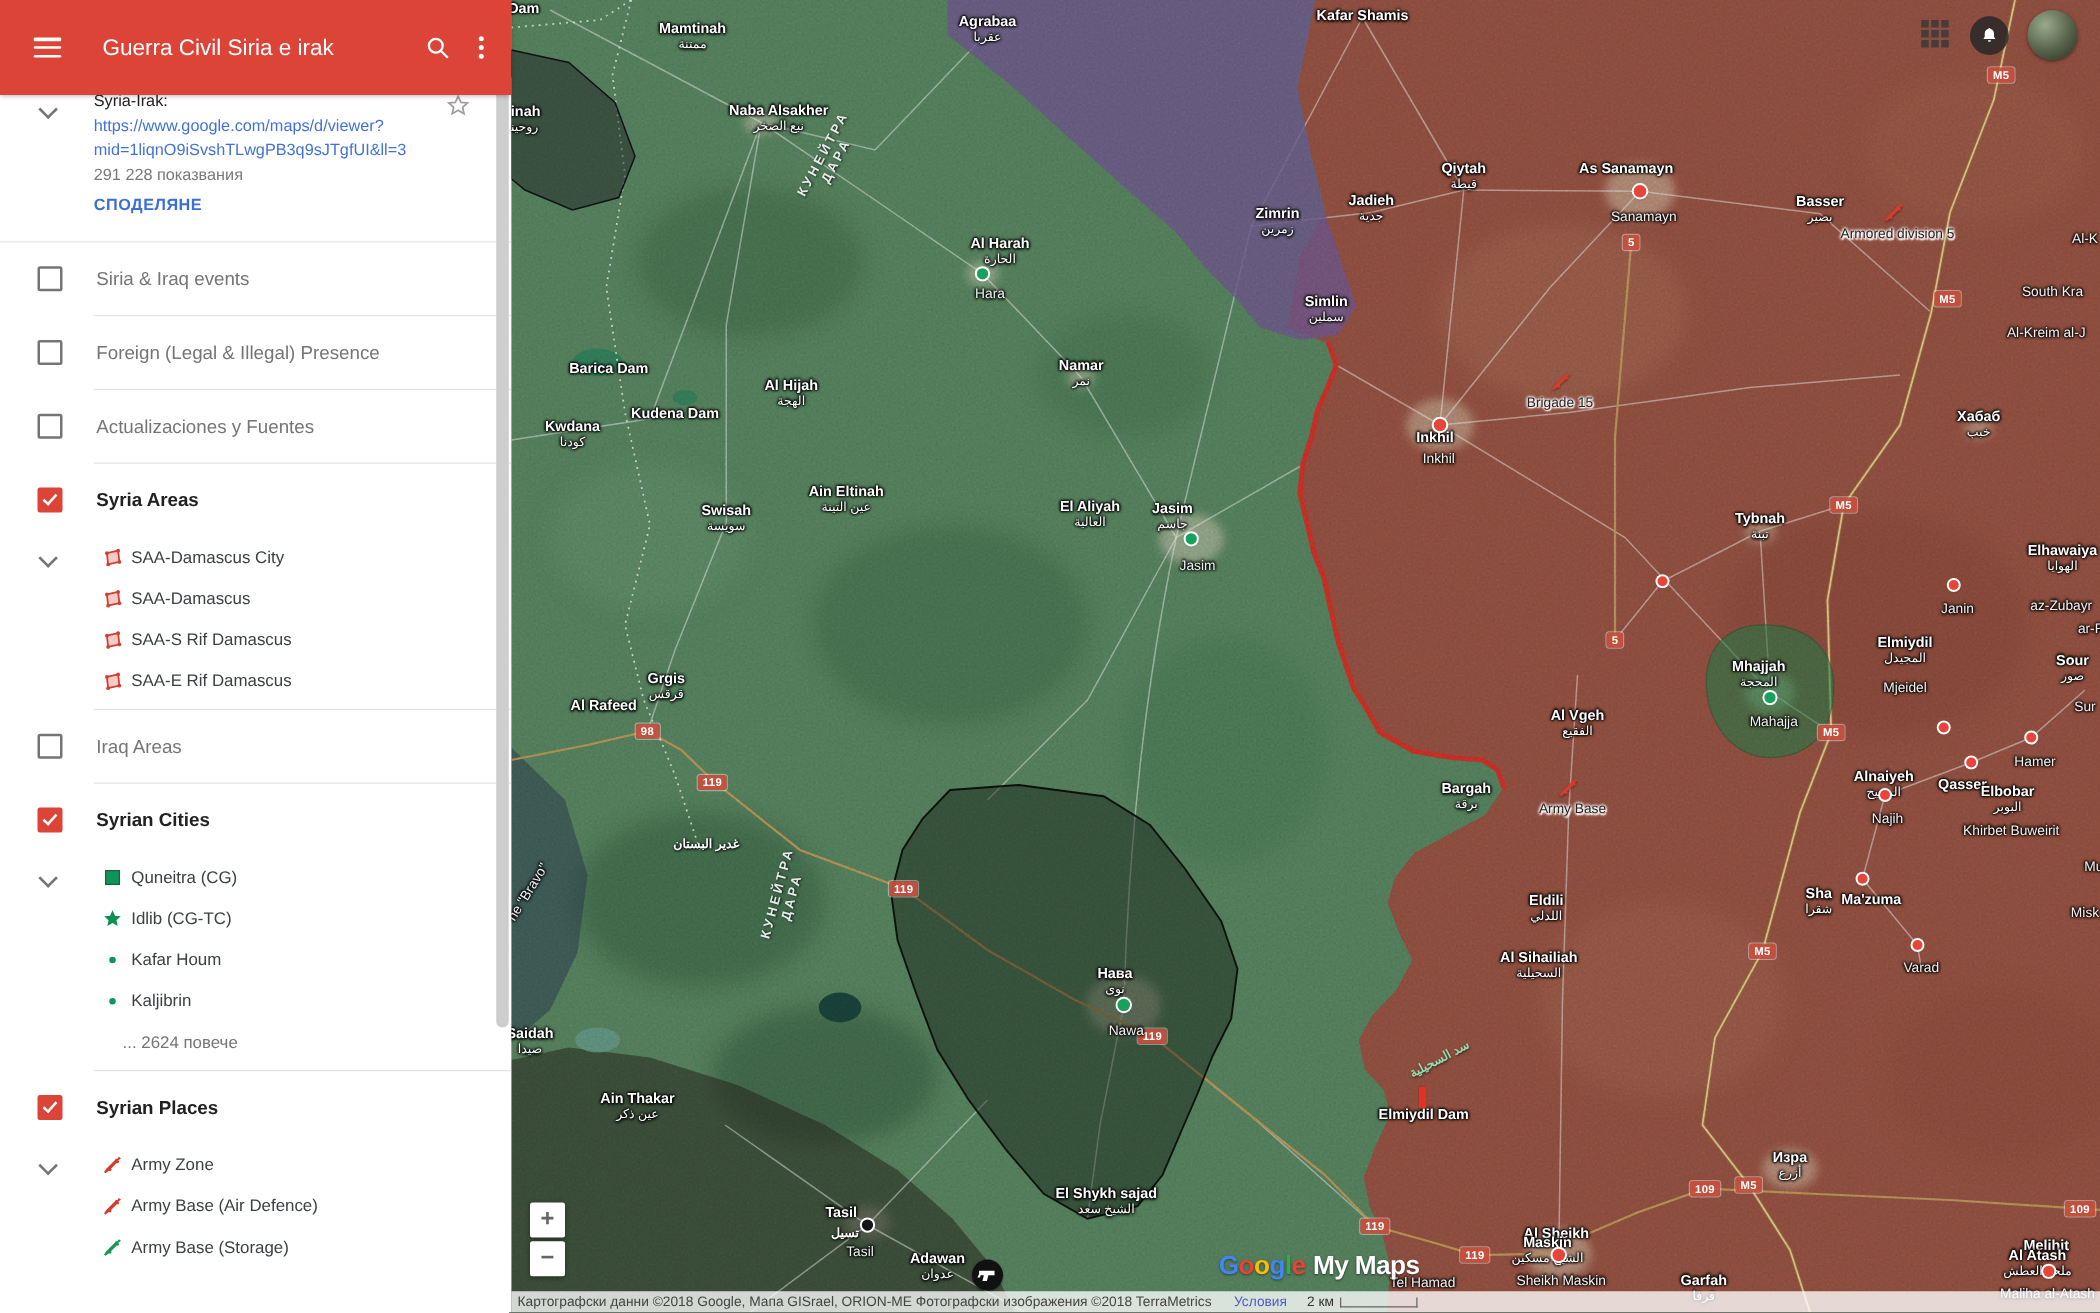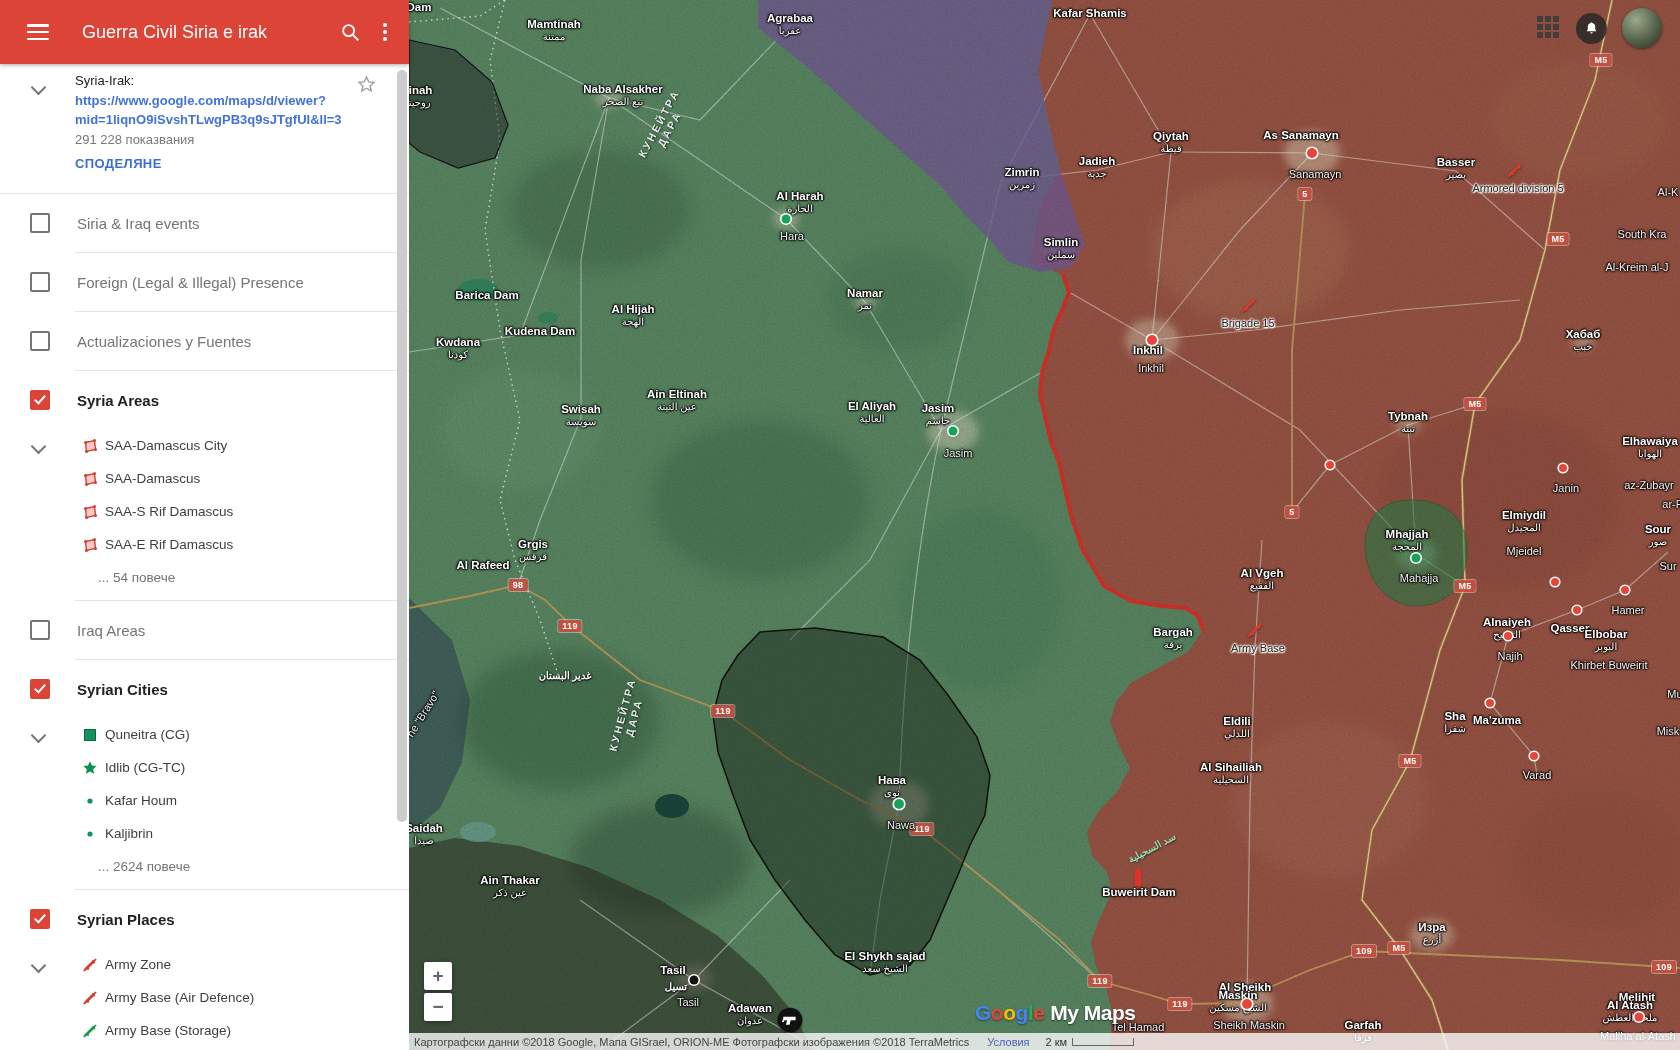--- a/index.html
+++ b/index.html
@@ -37,38 +37,38 @@
   #zoomctl{position:absolute;left:15px;top:962px;z-index:20;}
   .zbtn{width:28px;height:28px;background:#fff;border-radius:2px;box-shadow:0 1px 4px rgba(0,0,0,.4);color:#666;font-size:19px;font-weight:bold;text-align:center;line-height:27px;margin-bottom:3px;cursor:pointer;}
   #logo{position:absolute;left:566px;top:1001px;z-index:21;font-size:21px;font-weight:bold;letter-spacing:-.5px;display:flex;align-items:baseline;}
   #logo .mm{color:#fff;margin-left:6px;text-shadow:0 1px 2px rgba(0,0,0,.6);font-weight:bold;}
   #attbar{position:absolute;left:0;bottom:0;width:100%;height:17px;background:rgba(255,255,255,.78);z-index:22;display:flex;align-items:center;font-size:11px;color:#444;padding-left:5px;box-sizing:border-box;}
   #attbar .terms{color:#4a5fc0;margin-left:18px;}
   #attbar .scale{margin-left:16px;color:#333;}
   #attbar .sbar{width:60px;height:7px;border:1px solid #666;border-top:none;margin-left:5px;}
 
   
-  #header{position:absolute;left:0;top:0;width:409px;height:64px;background:#db4437;z-index:30;display:flex;align-items:center;box-shadow:0 1px 4px rgba(0,0,0,.35);}
+  #header{position:absolute;left:0;top:0;width:409px;height:76px;background:#db4437;z-index:30;display:flex;align-items:center;box-shadow:0 1px 4px rgba(0,0,0,.35);}
   #hamburger{width:22px;height:16px;margin-left:27px;display:flex;flex-direction:column;justify-content:space-between;cursor:pointer;}
   #hamburger i{height:2.5px;background:#fff;display:block;border-radius:1px;}
   #hdr-title{color:#fff;font-size:18px;margin-left:33px;flex:1;white-space:nowrap;overflow:hidden;}
   #search-icon{width:22px;height:22px;margin-right:22px;cursor:pointer;}
   #overflow-icon{width:4px;margin-right:22px;cursor:pointer;display:flex;flex-direction:column;gap:3px;}
   #overflow-icon i{width:4px;height:4px;border-radius:50%;background:#fff;display:block;}
 
   
   #sidebar{position:absolute;left:0;top:62px;width:409px;height:988px;background:#fff;z-index:29;overflow:hidden;}
   #sbthumb{position:absolute;left:397px;top:8px;width:10px;height:752px;background:#cdcdcd;border-radius:5px;}
   #mapinfo{position:relative;height:131px;border-bottom:1px solid #e4e4e4;}
   .chev{display:inline-block;width:9px;height:9px;border-right:2px solid #757575;border-bottom:2px solid #757575;transform:rotate(45deg);}
   #mi-chev{position:absolute;left:33px;top:20px;}
   #mi-star{position:absolute;right:32px;top:12px;width:21px;height:21px;cursor:pointer;}
   #mi-body{position:absolute;left:75px;top:11px;width:290px;}
   #mi-name{font-size:13px;color:#212121;margin-bottom:3px;}
-  .mi-link{font-size:13px;color:#4272d9;white-space:nowrap;overflow:hidden;line-height:19px;cursor:pointer;font-weight:bold;}
+  .mi-link{font-size:13px;color:#4272d9;white-space:nowrap;overflow:hidden;line-height:19px;cursor:pointer;}
   #mi-views{font-size:13px;color:#797979;margin-top:3px;}
   #mi-share{font-size:13px;color:#3b6fd6;font-weight:bold;letter-spacing:.4px;margin-top:9px;cursor:pointer;display:inline-block;}
 
   .row{height:58px;display:flex;align-items:center;padding-left:30px;cursor:pointer;}
   .cb{width:16px;height:16px;border:2px solid #757575;border-radius:2px;margin-right:27px;flex:none;position:relative;}
   .cb.on{background:#db4437;border-color:#db4437;}
   .cb.on:after{content:"";position:absolute;left:5px;top:1px;width:4px;height:9px;border-right:2.2px solid #fff;border-bottom:2.2px solid #fff;transform:rotate(42deg);}
   .rl{font-size:15px;color:#757575;}
   .rl.on{color:#212121;font-weight:bold;}
   .sep{height:1px;background:#e4e4e4;margin-left:75px;}
@@ -269,21 +269,21 @@
         <div class="lbl t" style="left: 540px; top: 332px;"><span>Kudena Dam</span></div>
         <div class="lbl t" style="left: 458px; top: 348px;"><span>Kwdana</span><span class="ar">كودنا</span></div>
         <div class="lbl t" style="left: 633px; top: 315px;"><span>Al Hijah</span><span class="ar">الهجة</span></div>
         <div class="lbl t" style="left: 677px; top: 400px;"><span>Ain Eltinah</span><span class="ar">عين التينة</span></div>
         <div class="lbl t" style="left: 581px; top: 415px;"><span>Swisah</span><span class="ar">سويسة</span></div>
         <div class="lbl t" style="left: 533px; top: 550px;"><span>Grgis</span><span class="ar">قرقس</span></div>
         <div class="lbl t" style="left: 483px; top: 566px;"><span>Al Rafeed</span></div>
         <div class="lbl ab" style="left: 565px; top: 676px;"><span>غدير البستان</span></div>
         <div class="lbl t" style="left: 424px; top: 834px;"><span>Saidah</span><span class="ar">صيدا</span></div>
         <div class="lbl t" style="left: 510px; top: 886px;"><span>Ain Thakar</span><span class="ar">عين ذكر</span></div>
-        <div class="lbl t" style="left: 1139px; top: 893px;"><span>Buweirit Dam</span></div>
+        <div class="lbl t" style="left: 1139px; top: 893px;"><span>Elmiydil Dam</span></div>
         <div class="lbl w" style="left: 1152px; top: 848px; transform: translate(-50%, -50%) rotate(-28deg);"><span>سد السحيلية</span></div>
         <div class="lbl t" style="left: 1432px; top: 933px;"><span>Изра</span><span class="ar">أزرع</span></div>
         <div class="lbl t" style="left: 673px; top: 971px;"><span>Tasil</span></div>
         <div class="lbl ab" style="left: 676px; top: 987px;"><span>تسيل</span></div>
         <div class="lbl s" style="left: 688px; top: 1002px;"><span>Tasil</span></div>
         <div class="lbl t" style="left: 750px; top: 1014px;"><span>Adawan</span><span class="ar">عدوان</span></div>
         <div class="lbl t" style="left: 885px; top: 962px;"><span>El Shykh sajad</span><span class="ar">الشيخ سعد</span></div>
         <div class="lbl t" style="left: 1245px; top: 988px;"><span>Al Sheikh</span></div>
         <div class="lbl t" style="left: 1238px; top: 1001px;"><span>Maskin</span><span class="ar">الشيخ مسكين</span></div>
         <div class="lbl s" style="left: 1249px; top: 1025px;"><span>Sheikh Maskin</span></div>
@@ -480,23 +480,20 @@
               <svg viewBox="0 0 16 16">
                 <path d="M3.5 4.5 12.5 2.5 13.5 11.5 4.5 13.5Z" fill="rgba(219,68,55,.28)" stroke="#d23f31" stroke-width="1.4"></path>
                 <circle cx="3.5" cy="4.5" r="1.5" fill="#d23f31"></circle>
                 <circle cx="12.5" cy="2.5" r="1.5" fill="#d23f31"></circle>
                 <circle cx="13.5" cy="11.5" r="1.5" fill="#d23f31"></circle>
                 <circle cx="4.5" cy="13.5" r="1.5" fill="#d23f31"></circle>
               </svg>
             </span>
             <span class="sl">SAA-E Rif Damascus</span>
           </div>
-          <div class="si more">
-            <span class="sl">... 54 повече</span>
-          </div>
         </div>
         <div class="sep"></div>
         <div class="row">
           <span class="cb"></span>
           <span class="rl">Iraq Areas</span>
         </div>
         <div class="sep"></div>
         <div class="row">
           <span class="cb on"></span>
           <span class="rl on">Syrian Cities</span>

